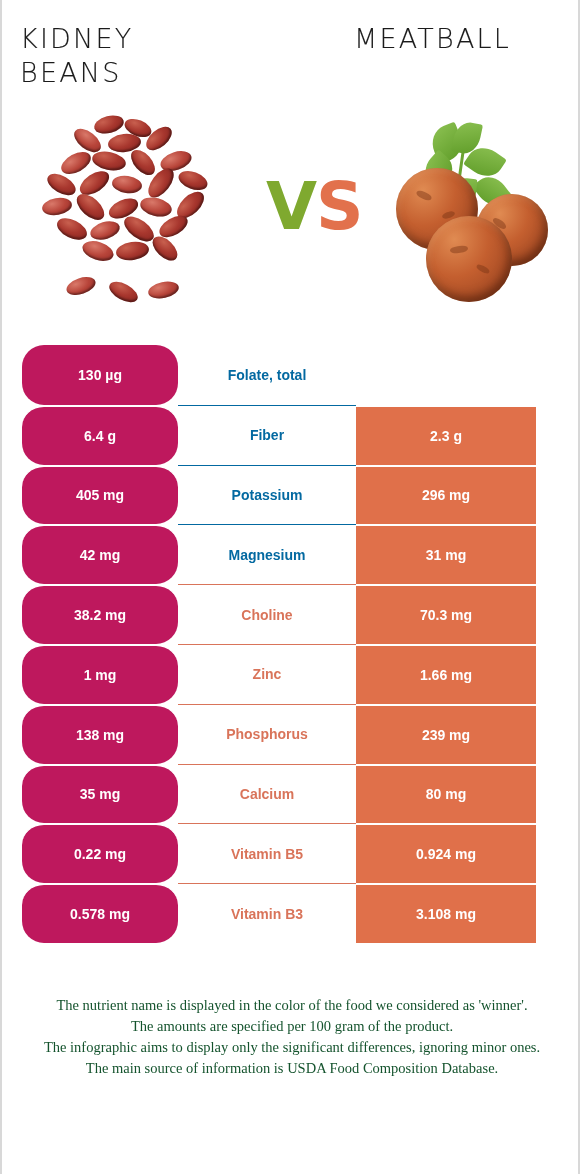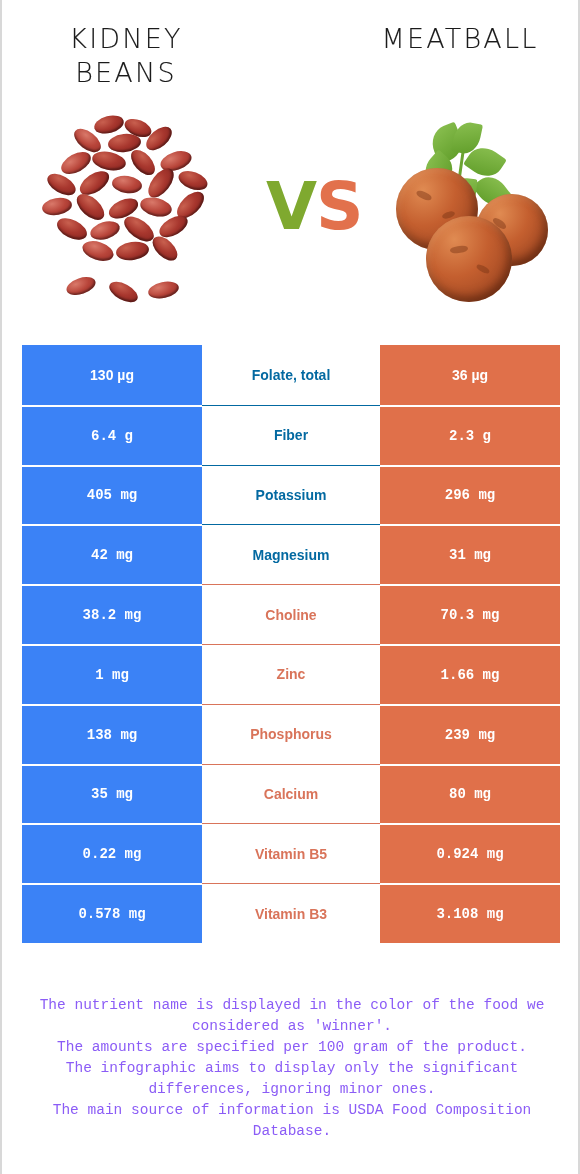--- a/index.html
+++ b/index.html
@@ -19,21 +19,20 @@
   }
 
   
   .hero{position:absolute;left:0;top:0;width:580px;height:330px;}
   .title{
     position:absolute;top:22px;
     font-size:27px;line-height:34px;
     letter-spacing:2.2px;
     font-weight:300;
     color:#1b1b1b;
-    text-align:center;
     text-transform:uppercase;
     font-family:"DejaVu Sans",sans-serif;
     -webkit-text-stroke:0.1px #1b1b1b;
   }
   #title-left{left:18px;width:212px;}
   #title-right{left:352px;width:212px;}
 
   .vs{
     position:absolute;left:232px;top:168px;
     font-size:66px;font-weight:700;
@@ -70,41 +69,41 @@
   .stem{position:absolute;background:#6aa331;border-radius:2px;}
 
   
   .table{position:absolute;left:20px;top:345px;width:538px;}
   .row{position:relative;height:59.8px;display:flex;}
   .cell{
     display:flex;align-items:center;justify-content:center;
     font-size:14px;font-weight:700;color:#ffffff;
     box-sizing:border-box;
   }
-  .cell-left{width:180px;background:#3b82f6;}
+  .cell-left{width:156px;background:#be185d;border-radius:22px;}
   .cell-right{width:180px;background:#E0704A;}
   .cell-mid{
     width:178px;background:#fff;
     display:flex;align-items:center;justify-content:center;
     font-size:14px;font-weight:700;
     box-sizing:border-box;
   }
   .row + .row .cell-left,
-  .row + .row .cell-right{border-top:2px solid #ffffff;font-family:Liberation Mono, monospace;}
+  .row + .row .cell-right{border-top:2px solid #ffffff;}
   .row + .row .cell-mid{border-top:1px solid currentColor;text-align:center;}
   .win-green .cell-mid{color:#0369a1;}
   .win-orange .cell-mid{color:#D9745A;}
 
   
   .footer{
     position:absolute;left:30px;top:995px;width:520px;
     text-align:center;
     font-size:14.5px;line-height:21px;
-    color:#8b5cf6;
-    font-family:Liberation Mono, monospace;
+    color:#14532d;
+    font-family:Liberation Serif, serif;
   }
   .footer p{margin:0;}
 </style>
 </head>
 <body>
 
 <div class="page">
 
   <div class="hero">
 
@@ -165,21 +164,20 @@
 
     <div class="vs">
       <span class="v">V</span><span class="s">S</span>
     </div>
   </div>
 
   <div class="table" id="nutrient-table">
       <div class="row win-green">
         <div class="cell cell-left">130 µg</div>
         <div class="cell-mid">Folate, total</div>
-        <div class="cell cell-right">36 µg</div>
       </div>
       <div class="row win-green">
         <div class="cell cell-left">6.4 g</div>
         <div class="cell-mid">Fiber</div>
         <div class="cell cell-right">2.3 g</div>
       </div>
       <div class="row win-green">
         <div class="cell cell-left">405 mg</div>
         <div class="cell-mid">Potassium</div>
         <div class="cell cell-right">296 mg</div>

